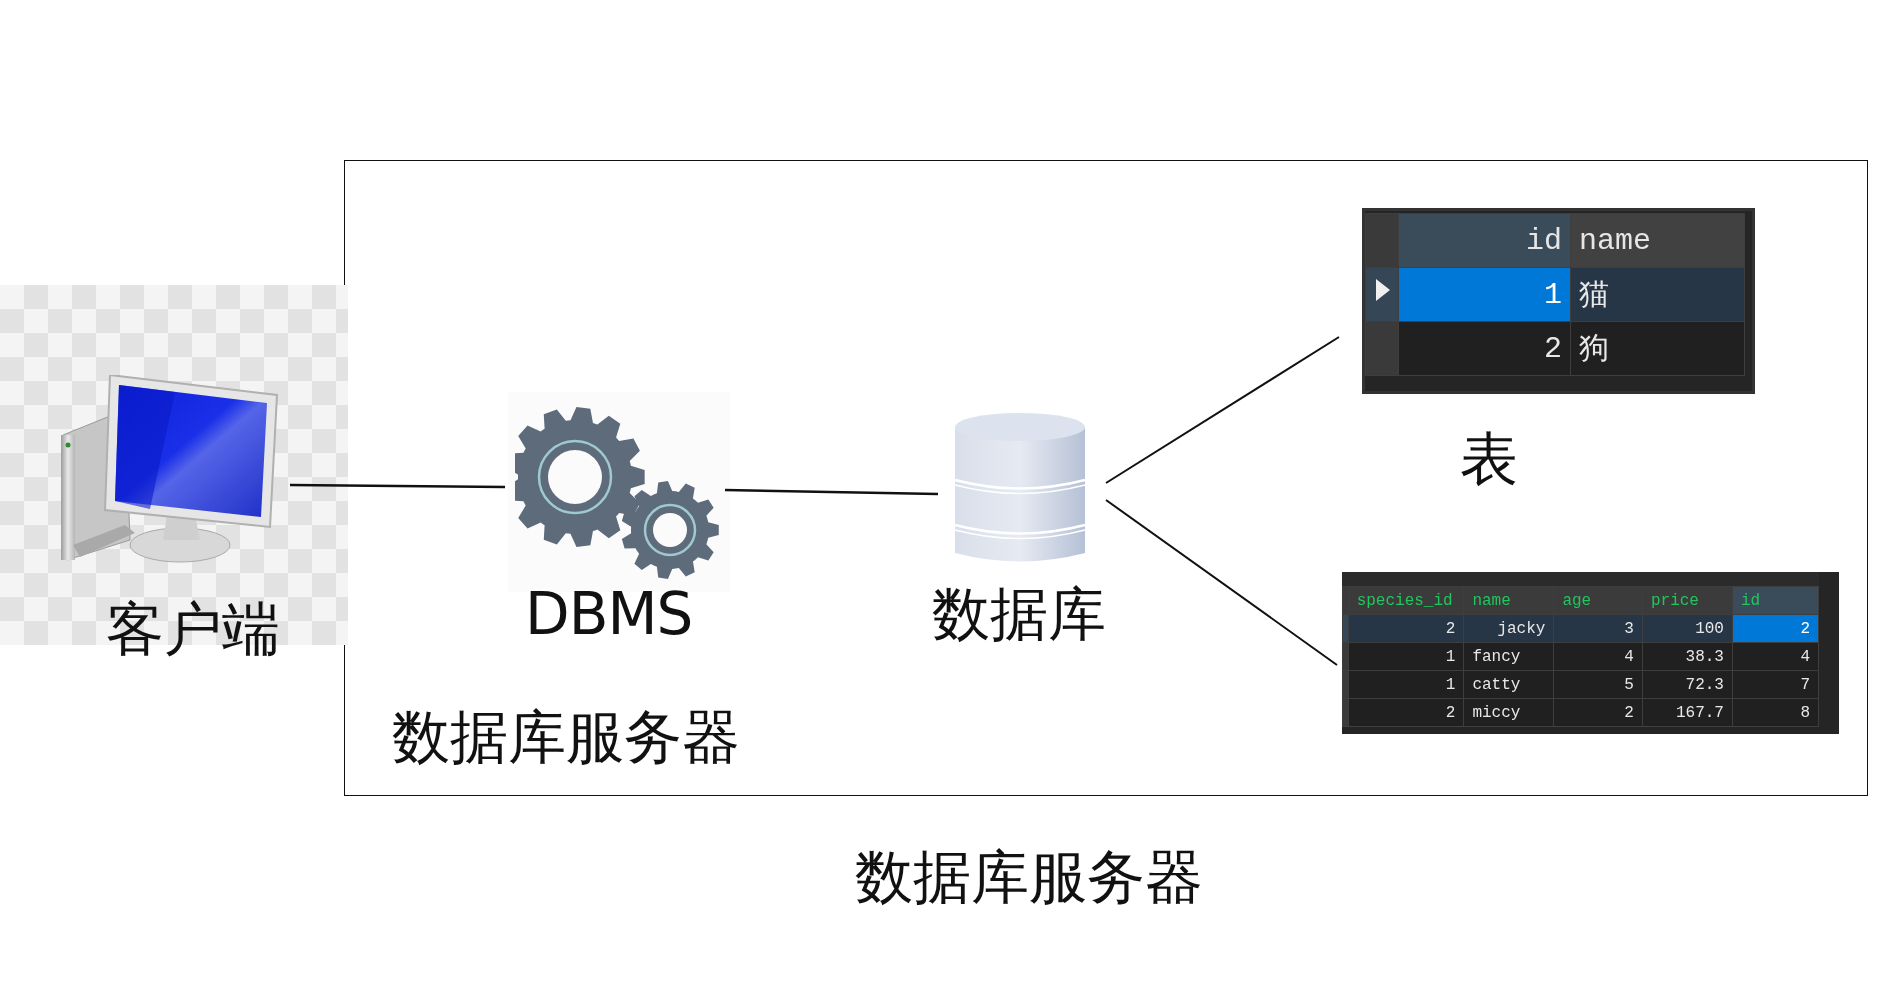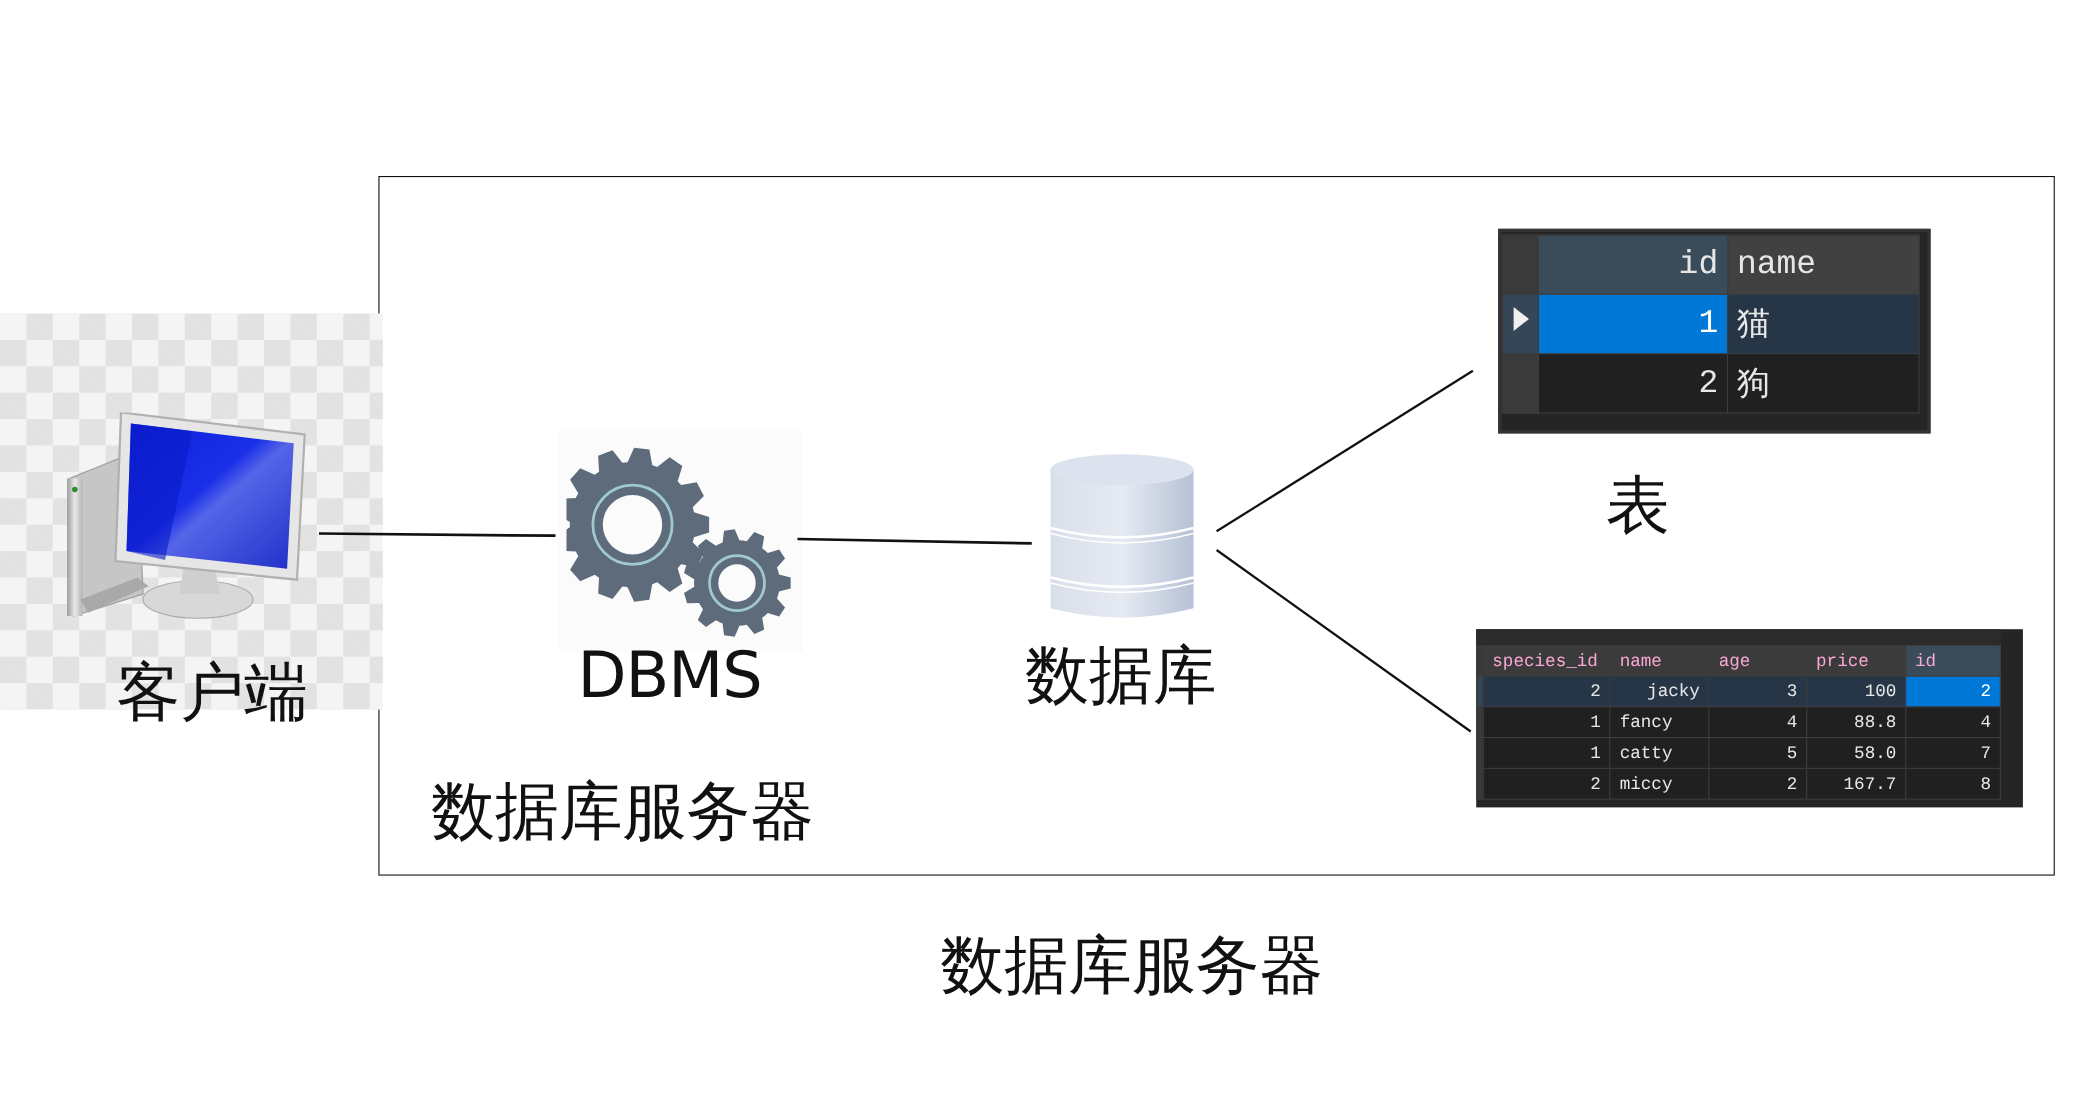--- a/index.html
+++ b/index.html
@@ -47,21 +47,21 @@
   .grid1 .gutter.active { background:#354656; }
   .grid1 .c-id { width:172px; text-align:right; }
   .grid1 .c-name { width:174px; text-align:left; }
   .sel { background:#0078d7 !important; color:#fff; }
   .row-active td { background:#263646;text-align:right; }
   .row-plain td { background:#202020; }
 
   
   .grid2 { left:1342px; top:572px; width:497px; height:162px; padding:0 20px 8px 0; }
   .grid2 .toolbar { height:14px; background:#2b2b2b; position:relative; overflow:hidden; }
-  .grid2 th { height:28px; font-size:16px; text-align:left; background:#3b3b3b; color:#f9a8d4; }
+  .grid2 th { height:28px; font-size:16px; text-align:left; background:#3b3b3b; color:#22c55e; }
   .grid2 th.hdr-id { background:#3a4b5a; }
   .grid2 td { height:28px; font-size:16px; }
   .grid2 .gutter { width:6px; padding:0; background:#3a3a3a; }
   .grid2 .gutter.active { background:#354656; }
   .grid2 .num { text-align:right; }
   .grid2 .c-species { width:116px; }
   .grid2 .c-name { width:92px; }
   .grid2 .c-age { width:92px; }
   .grid2 .c-price { width:92px; }
   .grid2 .c-id { width:90px; }
@@ -190,29 +190,29 @@
         <td>jacky</td>
         <td class="num">3</td>
         <td class="num">100</td>
         <td class="num sel">2</td>
       </tr>
       <tr class="row-plain">
         <td class="gutter"></td>
         <td class="num">1</td>
         <td>fancy</td>
         <td class="num">4</td>
-        <td class="num">88.8</td>
+        <td class="num">38.3</td>
         <td class="num">4</td>
       </tr>
       <tr class="row-plain">
         <td class="gutter"></td>
         <td class="num">1</td>
         <td>catty</td>
         <td class="num">5</td>
-        <td class="num">58.0</td>
+        <td class="num">72.3</td>
         <td class="num">7</td>
       </tr>
       <tr class="row-plain">
         <td class="gutter"></td>
         <td class="num">2</td>
         <td>miccy</td>
         <td class="num">2</td>
         <td class="num">167.7</td>
         <td class="num">8</td>
       </tr>

